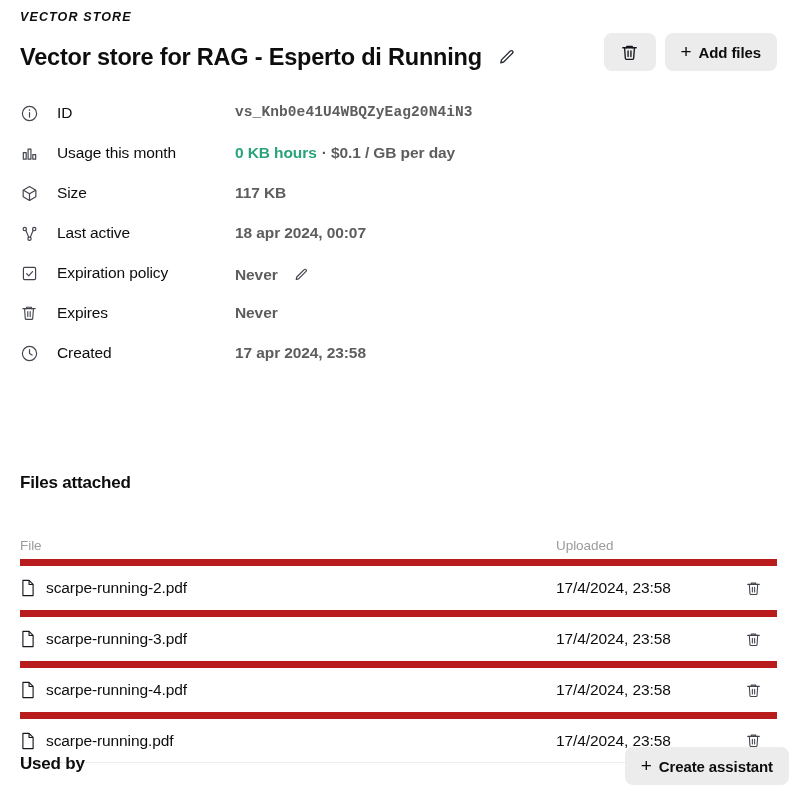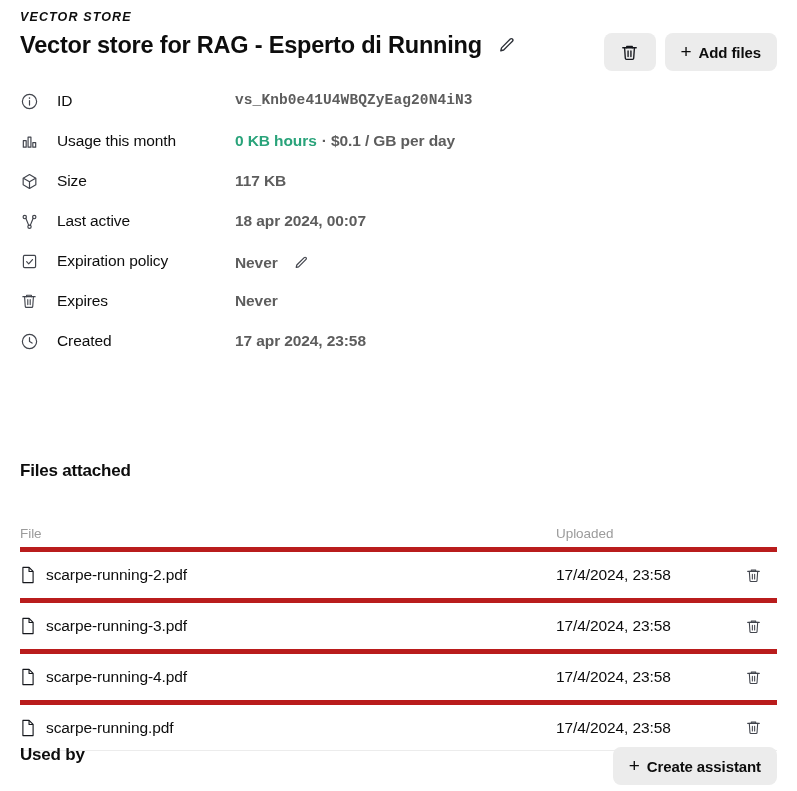--- a/index.html
+++ b/index.html
@@ -27,21 +27,21 @@
     letter-spacing: 0.09em;
     color: #0d0d0d;
     padding-top: 9px;
     line-height: 16px;
     font-style: italic;
   }
 
   .title-row {
     display: flex;
     align-items: center;
-    margin-top: 0;
+    margin-top: 12px;
     height: 40px;
     text-align: center;
   }
 
   .title {
     font-size: 23.5px;
     font-weight: 700;
     letter-spacing: -0.2px;
     color: #0d0d0d;
     white-space: nowrap;
@@ -178,21 +178,21 @@
   }
 
   .col-file   { flex: 1 1 auto; }
   .col-upload { flex: 0 0 185px; }
   .col-act    { flex: 0 0 36px; }
 
   .table-row {
     display: flex;
     align-items: center;
     height: 51px;
-    border-top: 5px solid #b91c1c;
+    border-top: 7px solid #b91c1c;
     font-size: 15.5px;
     color: #0d0d0d;
     letter-spacing: -0.1px;
   }
   .table-row:last-of-type { border-bottom: 1px solid #ececec; }
 
   .file-cell {
     display: flex;
     align-items: center;
     gap: 10px;
@@ -207,23 +207,24 @@
     align-items: center;
     justify-content: center;
     cursor: pointer;
     color: #42454d;
   }
 
   
   .usedby-row {
     position: absolute;
     left: 20px;
-    right: 20px;
+    right: 8px;
     top: 745px;
     display: flex;
+    align-items: center;
     justify-content: space-between;
     gap: 43px;
   }
 
   .usedby-title {
     font-size: 17px;
     font-weight: 700;
     letter-spacing: -0.2px;
     color: #0d0d0d;
   }

